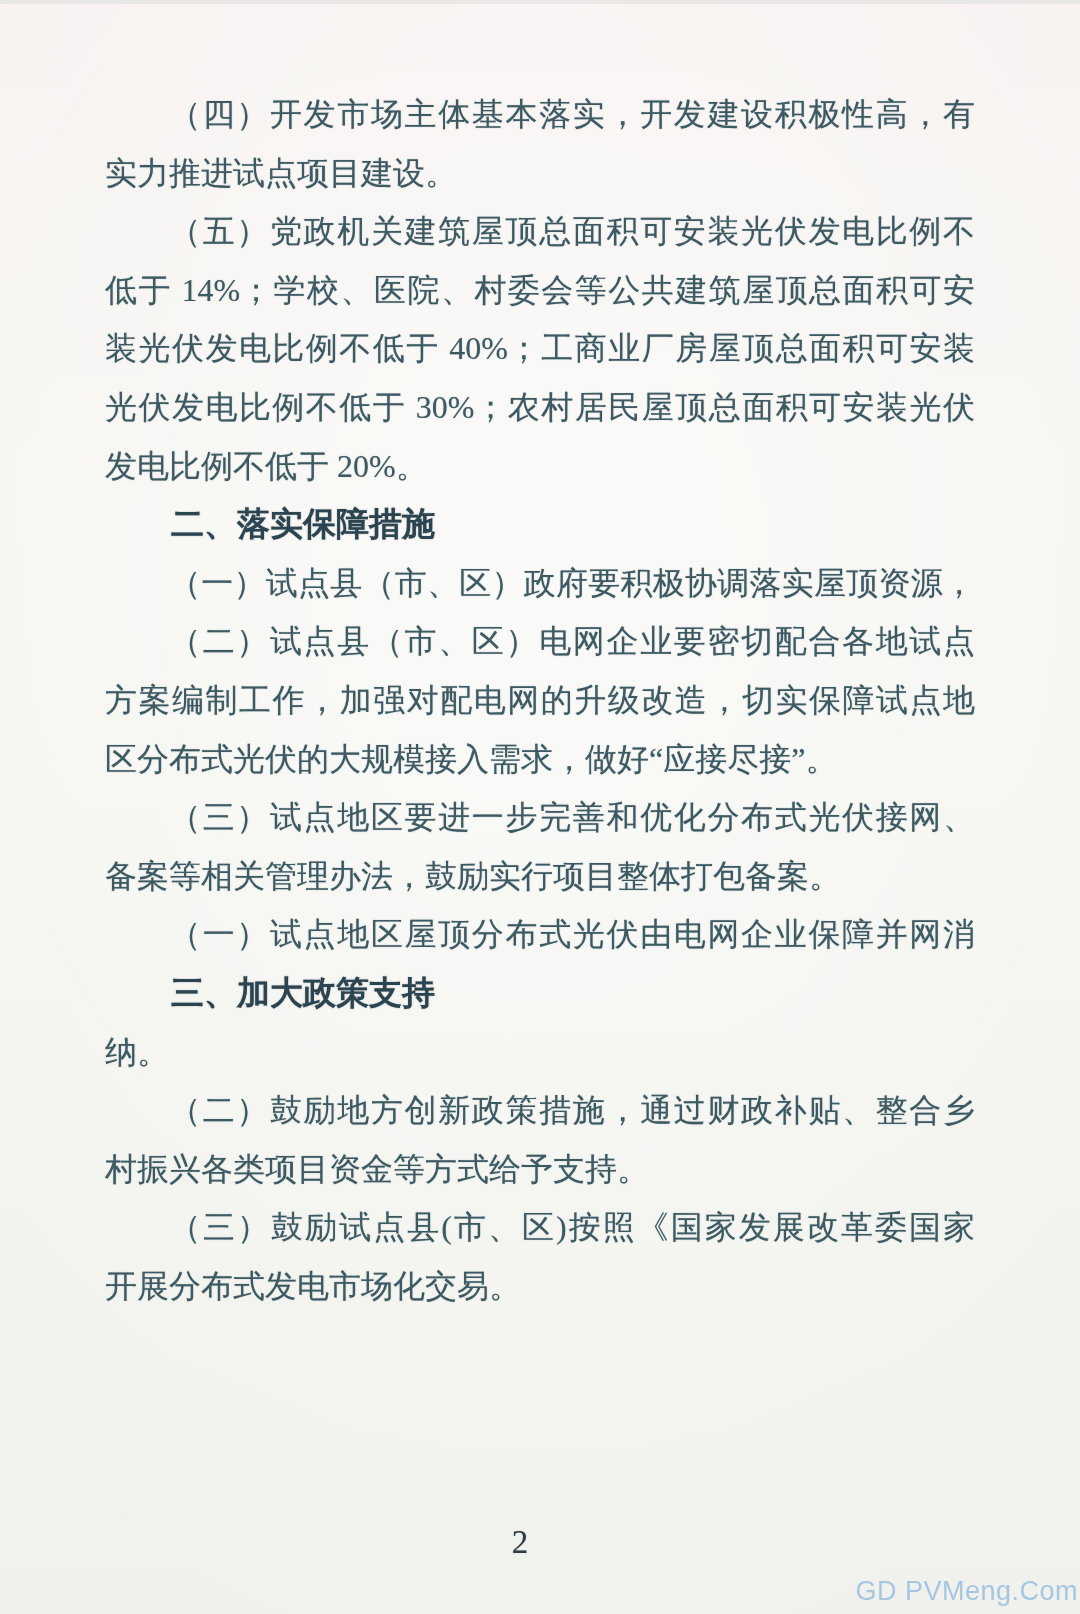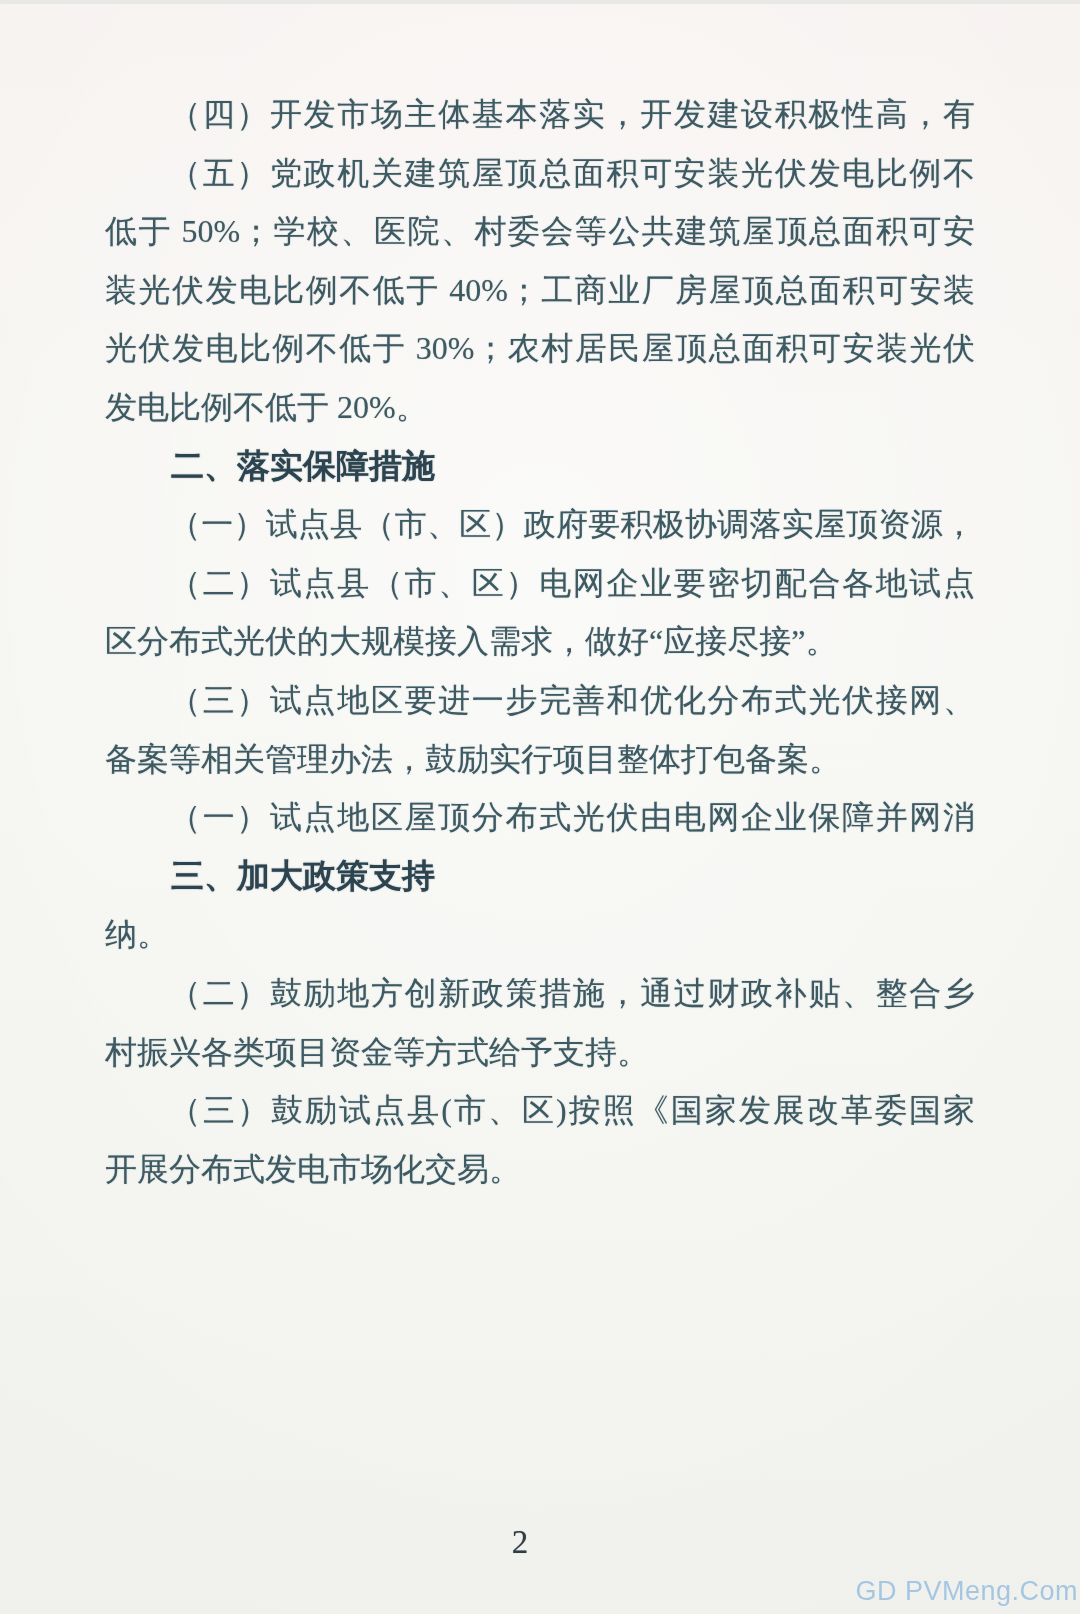--- a/index.html
+++ b/index.html
@@ -67,28 +67,30 @@
     color: #a5c6e2;
     font-family: "Liberation Sans", "DejaVu Sans", sans-serif;
   }
 </style>
 </head>
 <body>
 
 <div class="page">
   <div class="doc-body" id="doc-body">
       <div class="line indent fill">（四）开发市场主体基本落实，开发建设积极性高，有</div>
+      <div class="line">实力推进试点项目建设。</div>
       <div class="line indent fill">（五）党政机关建筑屋顶总面积可安装光伏发电比例不</div>
-      <div class="line fill">低于 50%；学校、医院、村委会等公共建筑屋顶总面积可安</div>
+      <div class="line fill">低于 14%；学校、医院、村委会等公共建筑屋顶总面积可安</div>
       <div class="line fill">装光伏发电比例不低于 40%；工商业厂房屋顶总面积可安装</div>
       <div class="line fill">光伏发电比例不低于 30%；农村居民屋顶总面积可安装光伏</div>
       <div class="line">发电比例不低于 20%。</div>
       <div class="line heading indent">二、落实保障措施</div>
       <div class="line indent fill">（一）试点县（市、区）政府要积极协调落实屋顶资源，</div>
       <div class="line indent fill">（二）试点县（市、区）电网企业要密切配合各地试点</div>
+      <div class="line fill">方案编制工作，加强对配电网的升级改造，切实保障试点地</div>
       <div class="line">区分布式光伏的大规模接入需求，做好“应接尽接”。</div>
       <div class="line indent fill">（三）试点地区要进一步完善和优化分布式光伏接网、</div>
       <div class="line">备案等相关管理办法，鼓励实行项目整体打包备案。</div>
       <div class="line indent fill">（一）试点地区屋顶分布式光伏由电网企业保障并网消</div>
       <div class="line heading indent">三、加大政策支持</div>
       <div class="line">纳。</div>
       <div class="line indent fill">（二）鼓励地方创新政策措施，通过财政补贴、整合乡</div>
       <div class="line">村振兴各类项目资金等方式给予支持。</div>
       <div class="line indent fill">（三）鼓励试点县(市、区)按照《国家发展改革委国家</div>
       <div class="line">开展分布式发电市场化交易。</div>

